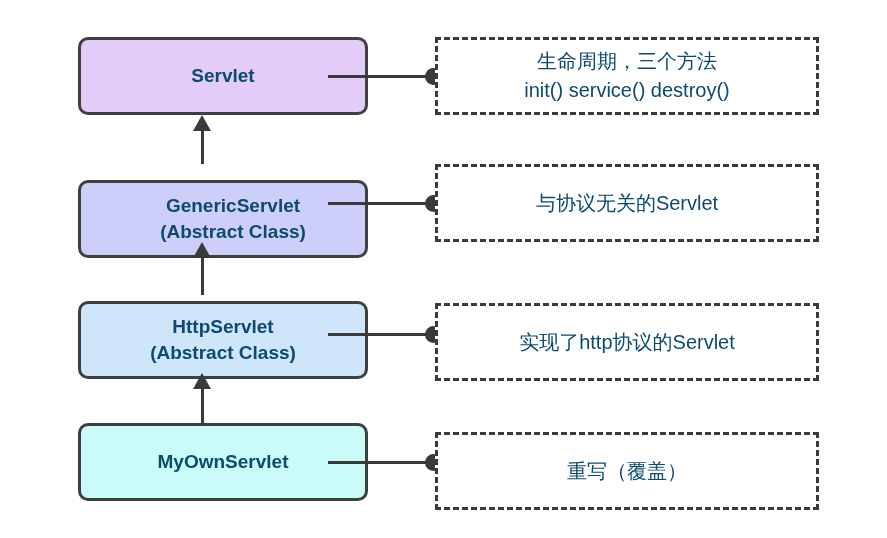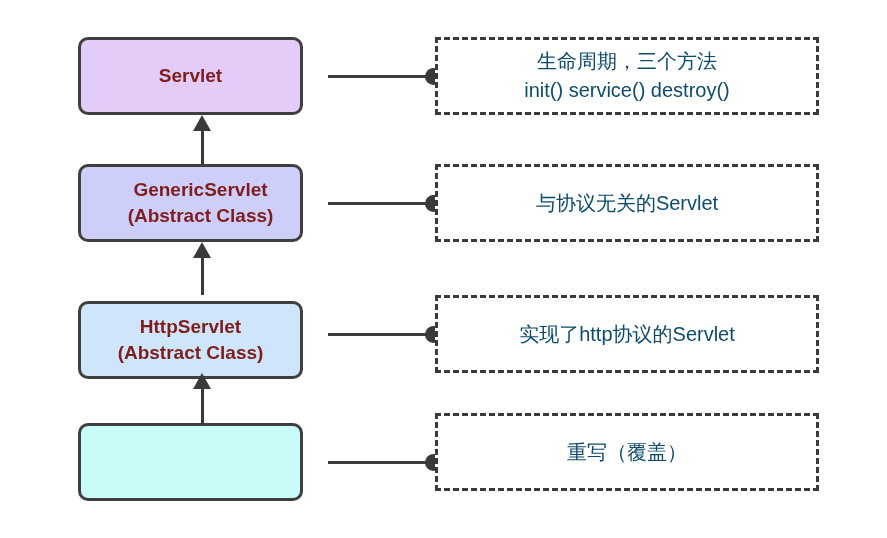--- a/index.html
+++ b/index.html
@@ -11,33 +11,33 @@
     position: relative;
     width: 887px;
     height: 538px;
     background: #ffffff;
     overflow: hidden;
   }
   
   .class-box {
     position: absolute;
     left: 78px;
-    width: 225px;
+    width: 290px;
     height: 78px;
     box-sizing: border-box;
     border: 3px solid #3f3f3f;
     border-radius: 10px;
     display: flex;
     flex-direction: column;
     align-items: center;
     justify-content: center;
     line-height: 26px;
     font-size: 19px;
     font-weight: bold;
-    color: #7f1d1d;
+    color: #0c4a6e;
     text-align: center;
   }
   
   .note-box {
     position: absolute;
     left: 435px;
     width: 384px;
     height: 78px;
     box-sizing: border-box;
     border: 3px dashed #3a3a3a;
@@ -103,21 +103,21 @@
   <div class="note-box" style="top:37px;">
     <div class="note-line">生命周期，三个方法</div>
     <div class="note-line">init() service() destroy()</div>
   </div>
 
   <div class="arrow" style="top:115px;height:49px;">
     <div class="arrow-head"></div>
     <div class="arrow-stem"></div>
   </div>
 
-  <div class="class-box" style="top: 164px; background-color: rgb(205, 206, 249); padding-left: 20px;">
+  <div class="class-box" style="top: 180px; background-color: rgb(205, 206, 249); padding-left: 20px;">
     <div>GenericServlet</div>
     <div>(Abstract Class)</div>
   </div>
   <div class="connector" style="top:201.5px;"></div>
   <div class="dot" style="top:194.5px;"></div>
   <div class="note-box" style="top:164px;align-items:center;">
     <div class="note-line">与协议无关的Servlet</div>
 
   </div>
 
@@ -125,31 +125,32 @@
     <div class="arrow-head"></div>
     <div class="arrow-stem"></div>
   </div>
 
   <div class="class-box" style="top: 295px; background-color: rgb(207, 229, 250); margin-top: 6px;">
     <div>HttpServlet</div>
     <div>(Abstract Class)</div>
   </div>
   <div class="connector" style="top:332.5px;"></div>
   <div class="dot" style="top:325.5px;"></div>
-  <div class="note-box" style="top:295px;">
+  <div class="note-box" style="top:303px;">
     <div class="note-line">实现了http协议的Servlet</div>
 
   </div>
 
   <div class="arrow" style="top:373px;height:50px;">
     <div class="arrow-head"></div>
     <div class="arrow-stem"></div>
   </div>
 
   <div class="class-box" style="top: 423px; background-color: rgb(201, 251, 248);">
+    <div>MyOwnServlet</div>
   </div>
   <div class="connector" style="top:460.5px;"></div>
   <div class="dot" style="top:453.5px;"></div>
-  <div class="note-box" style="top:413px;">
+  <div class="note-box" style="top:432px;">
     <div class="note-line">重写（覆盖）</div>
   </div>
 
 </div>
 
 </body></html>

